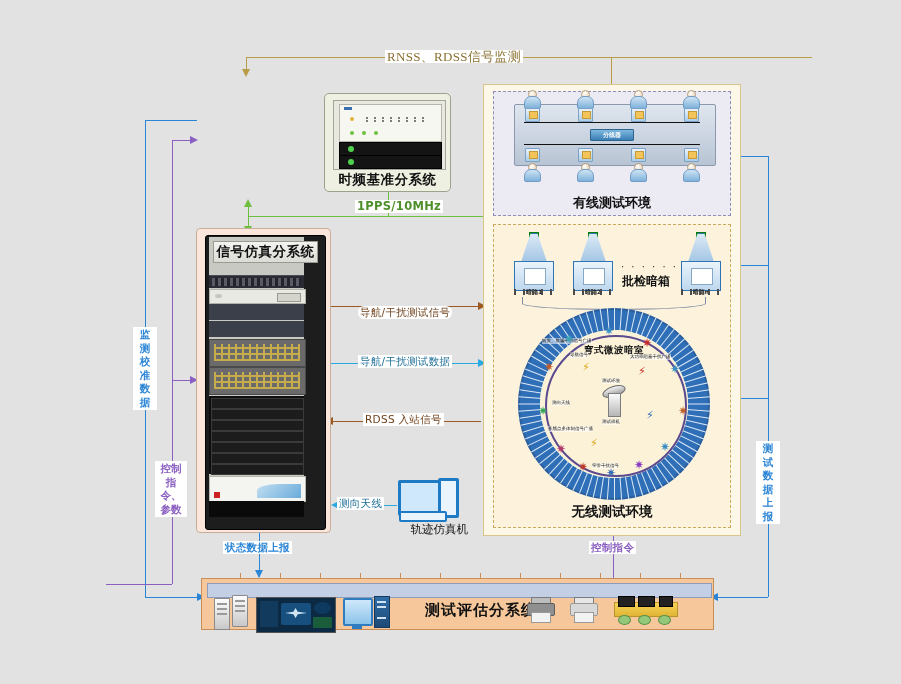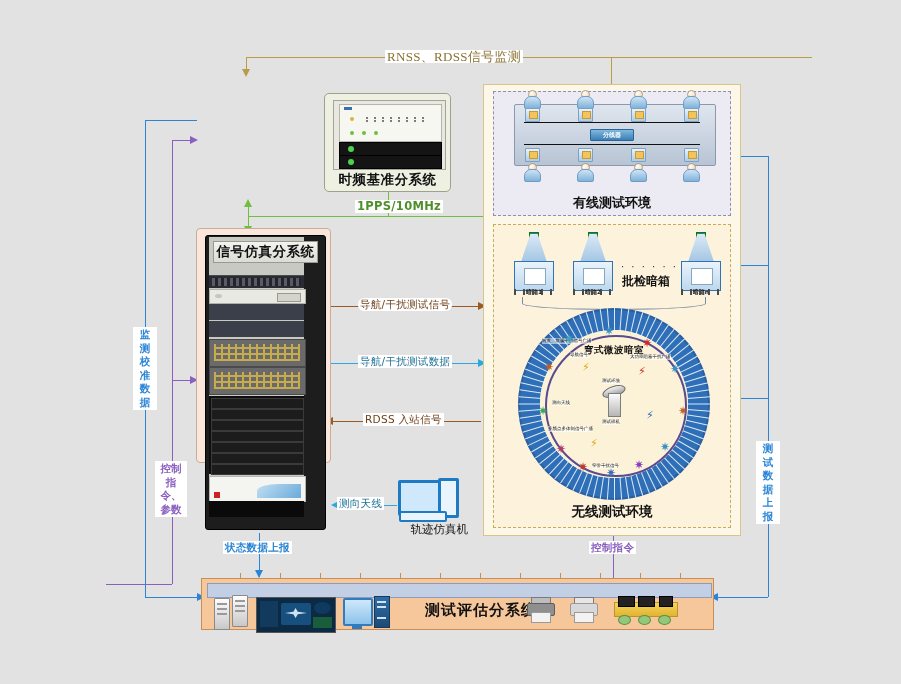--- a/index.html
+++ b/index.html
@@ -39,21 +39,21 @@
   .dots-grid{position:absolute;display:grid;gap:1px;}
   .dots-grid i{width:2px;height:2px;background:#7d7d74;display:block;border-radius:0;}
 
   
   #timefreq{left:324px;top:93px;width:127px;height:99px;background:#eef0e2;
             border:1.4px solid #9aa38c;border-radius:5px;}
   #timefreq .title{position:absolute;bottom:2px;left:0;width:100%;text-align:center;
             font-size:13.5px;font-weight:bold;color:#111;letter-spacing:.5px;}
 
   
-  #sigsim{left:196px;top:228px;width:135px;height:235px;background:#fae6db;
+  #sigsim{left:196px;top:228px;width:135px;height:305px;background:#fae6db;
           border:1.5px solid #c9ad9b;border-radius:4px;}
   #sigsim .title{position:absolute;top:12px;left:16px;width:103px;text-align:center;
           font-size:13.5px;font-weight:bold;color:#111;z-index:6;
           background:linear-gradient(#f3f3f0,#dcdcd6);border:1px solid #9a9a92;
           letter-spacing:.5px;padding:1px 0;}
   #sigsim .cab{position:absolute;left:8px;top:6px;width:119px;height:293px;
           background:#1d1d1d;border:1px solid #000;border-radius:3px;}
   #sigsim .inner{position:absolute;left:12px;top:8px;width:95px;height:272px;background:#c9c9c4;}
 
   
@@ -173,21 +173,21 @@
   <div class="hline" style="left:248px;top:216px;width:238px;border-color:#6fbf3f;"></div>
   <div class="arrow ar-right" style="left:484px;top:212px;border-left-color:#6fbf3f;"></div>
   <div class="vline" style="left:248px;top:206px;height:11px;border-color:#6fbf3f;"></div>
   <div class="arrow ar-up" style="left:244px;top:199px;border-bottom-color:#6fbf3f;"></div>
   <div class="vline" style="left:248px;top:216px;height:12px;border-color:#6fbf3f;"></div>
   <div class="arrow ar-down" style="left:244px;top:226px;border-top-color:#6fbf3f;"></div>
   <div class="lbl" style="left:355px;top:200px;color:#4e8f2a;font-weight:bold;font-size:11.5px;">1PPS/10MHz</div>
 
   <div class="hline" style="left:331px;top:306px;width:150px;border-color:#9a5a22;"></div>
   <div class="arrow ar-right" style="left:478px;top:302px;border-left-color:#9a5a22;"></div>
-  <div class="lbl" style="left:358px;top:298px;color:#6d3f18;border-radius:6px;">导航/干扰测试信号</div>
+  <div class="lbl" style="left:358px;top:306px;color:#6d3f18;border-radius:6px;">导航/干扰测试信号</div>
 
   <div class="hline" style="left:331px;top:363px;width:150px;border-color:#29a9e0;"></div>
   <div class="arrow ar-right" style="left:478px;top:359px;border-left-color:#29a9e0;"></div>
   <div class="lbl" style="left:358px;top:355px;color:#1d6f96;">导航/干扰测试数据</div>
 
   <div class="hline" style="left:331px;top:421px;width:150px;border-color:#9a5a22;"></div>
   <div class="arrow ar-left" style="left:325px;top:417px;border-right-color:#9a5a22;"></div>
   <div class="lbl" style="left:363px;top:413px;color:#6d3f18;">RDSS 入站信号</div>
 
   <div class="hline" style="left:337px;top:505px;width:60px;border-color:#29a9e0;"></div>

